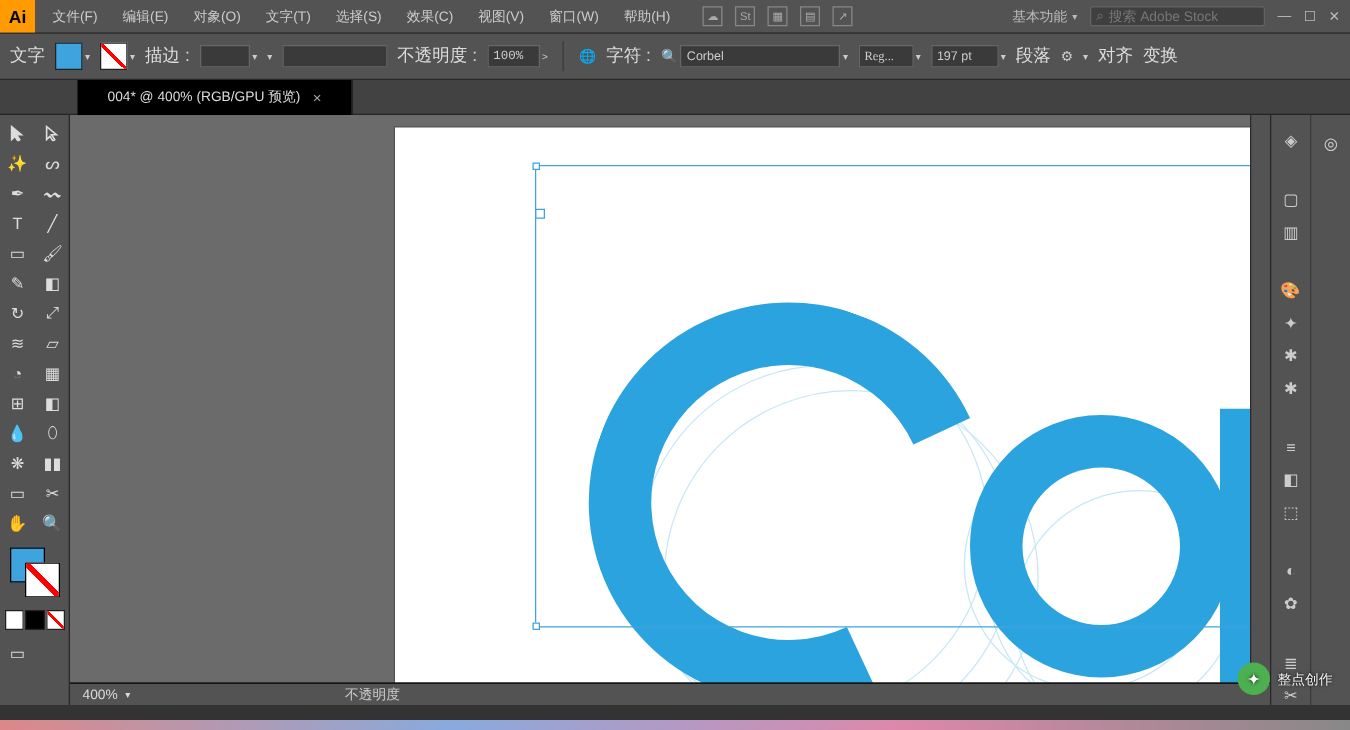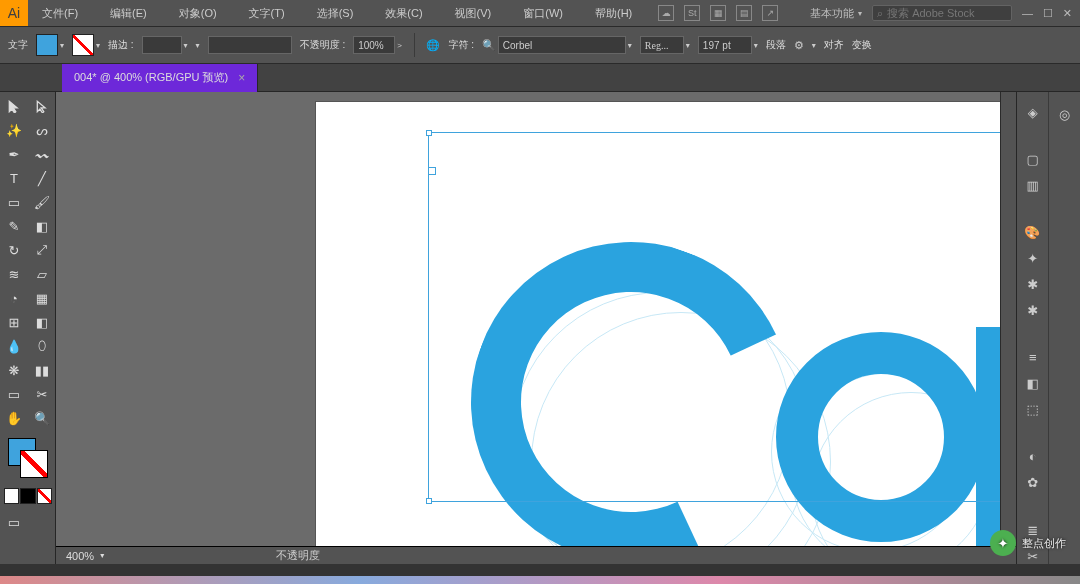--- a/index.html
+++ b/index.html
@@ -1,40 +1,40 @@
 <!DOCTYPE html>
 <html><head>
 <meta charset="utf-8">
 <style>
 *{margin:0;padding:0;box-sizing:border-box;font-family:"Microsoft YaHei",sans-serif;font-size:11px;user-select:none}
 body{width:1080px;height:584px;background:#333;overflow:hidden;position:relative}
 .menubar{height:26px;background:#535353;display:flex;align-items:center;color:#ccc}
-.ai-logo{width:28px;height:26px;background:#ff9a00;color:#404040;display:flex;align-items:center;justify-content:center;font-weight:normal;font-size:14px}
-.menus{display:flex;gap:16px;margin-left:6px}
+.ai-logo{width:28px;height:26px;background:#ff9a00;color:#000000;display:flex;align-items:center;justify-content:center;font-weight:bold;font-size:14px}
+.menus{display:flex;gap:4px;margin-left:6px}
 .menu-item{padding:4px 8px;cursor:default}
 .menu-right{margin-left:auto;display:flex;align-items:center;gap:10px;padding-right:8px}
 .workspace{display:flex;align-items:center;gap:4px;font-size:10px;color:#bbb}
 .chev{font-size:8px}
 .srch{width:140px;height:16px;background:#3f3f3f;border:1px solid #636363;border-radius:2px;display:flex;align-items:center;padding:0 4px;color:#777;font-size:10px;gap:4px}
 .win-btn{color:#bbb;font-size:11px}
 .icon-row{display:flex;gap:10px;margin-left:18px;color:#aaa}
 .icon-row span{width:16px;height:16px;display:flex;align-items:center;justify-content:center;border:1px solid #888;font-size:9px}
 
 .optbar{height:38px;background:#535353;border-top:1px solid #2a2a2a;border-bottom:1px solid #2a2a2a;display:flex;align-items:center;color:#ccc;padding:0 8px;gap:8px}
-.lbl{font-size:10px;color:#ddd}
+.lbl{font-size:14px;color:#ddd}
 .swatch{width:22px;height:22px;background:#3fa3dd;border:1px solid #222}
 .nostroke{width:22px;height:22px;background:#fff;position:relative;border:1px solid #222}
 .nostroke::after{content:"";position:absolute;inset:0;background:linear-gradient(45deg,transparent 45%,red 45%,red 55%,transparent 55%)}
 .dd{display:flex;align-items:center;gap:2px}
 .numfield{width:84px;height:18px;background:#3a3a3a;border:1px solid #666;color:#ccc;padding:0 4px;font-size:10px}
 .font-field{width:128px}
 .sep{width:1px;height:24px;background:#3a3a3a;margin:0 4px}
 
 .tabbar{height:28px;background:#424242;display:flex;align-items:center;border-bottom:1px solid #262626;padding-left:62px}
-.doctab{height:28px;background:#6d28d9;border-right:1px solid #262626;display:flex;align-items:center;padding:0 12px;color:#ddd;gap:10px;font-size:11px}
+.doctab{height:28px;background:#000000;border-right:1px solid #262626;display:flex;align-items:center;padding:0 24px;color:#ddd;gap:10px;font-size:11px}
 .xtab{color:#aaa;font-size:12px}
 
 .main{display:flex;height:472px}
 .tools{width:56px;background:#535353;border-right:1px solid #262626;display:grid;grid-template-columns:1fr 1fr;gap:0;align-content:start;padding-top:2px}
 .tool{width:28px;height:24px;display:flex;align-items:center;justify-content:center;color:#ddd;font-size:13px}
 .tool svg{fill:#ddd;stroke:#ddd}
 .fill-stroke{grid-column:1/3;padding:6px;position:relative;height:58px}
 .fs-fill{width:28px;height:28px;background:#3fa3dd;border:1px solid #000;position:absolute;top:8px;left:8px}
 .fs-stroke{width:28px;height:28px;background:#fff;border:1px solid #000;position:absolute;top:20px;left:20px}
 .fs-stroke::after{content:"";position:absolute;inset:0;background:linear-gradient(45deg,transparent 44%,red 44%,red 56%,transparent 56%)}
@@ -121,21 +121,21 @@
     </div>
   <span class="lbl">描边 :</span>
   <div class="dd">
       <input class="numfield" style="width: 40px;">
       <span class="chev">▾</span>
     </div>
   <span class="chev">▾</span>
   <input class="numfield" style="">
   <span class="lbl">不透明度 :</span>
   <div class="dd">
-      <input class="numfield" style="width: 42px;" value="100%">
+      <input class="numfield" style="width: 42px; font-family: Liberation Mono, monospace;" value="100%">
       <span class="chev">&gt;</span>
     </div>
   <div class="sep"></div>
   <span>🌐</span>
   <span class="lbl">字符 :</span>
   <div class="dd">
       <span>🔍</span>
       <input class="numfield font-field" value="Corbel" style="">
       <span class="chev">▾</span>
     </div>

